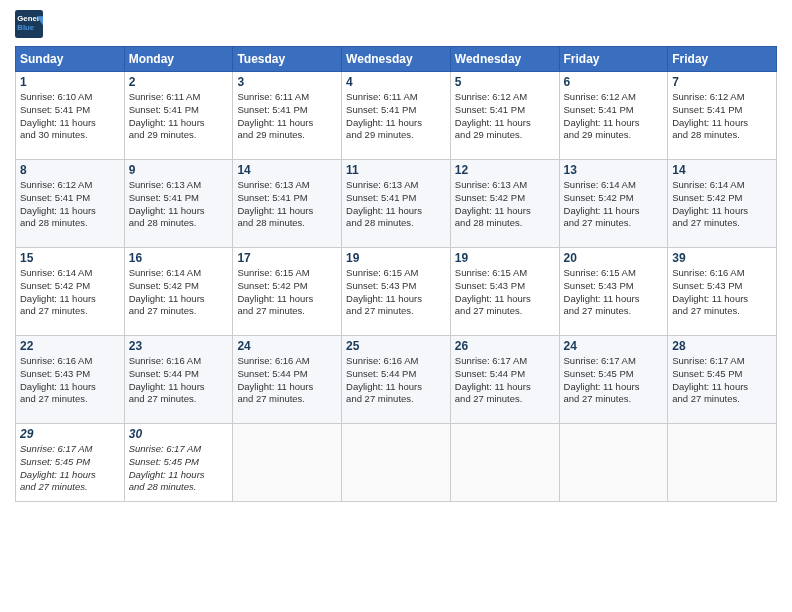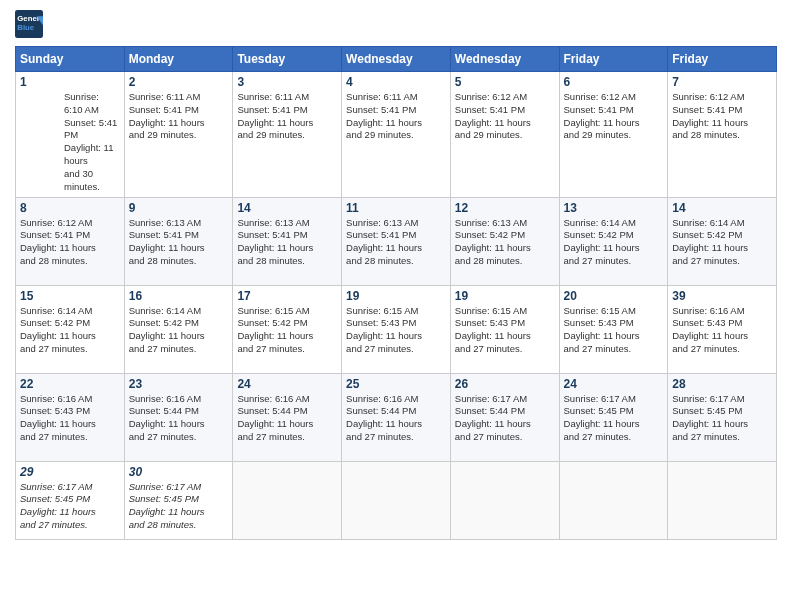--- a/index.html
+++ b/index.html
@@ -121,21 +121,21 @@
           <th>Wednesday</th>
           <th>Wednesday</th>
           <th>Friday</th>
           <th>Friday</th>
         </tr>
     </thead>
     <tbody id="calendar-body">
     <tr>
           <td>
             <span class="day-num">1</span>
-            <div class="day-info" style="white-space: pre-line; margin-left: 44px;">Sunrise: 6:10 AM
+            <div class="day-info" style="white-space: pre-line;">Sunrise: 6:10 AM
 Sunset: 5:41 PM
 Daylight: 11 hours
 and 30 minutes.</div>
           </td>
           <td>
             <span class="day-num">2</span>
             <div class="day-info" style="white-space: pre-line;">Sunrise: 6:11 AM
 Sunset: 5:41 PM
 Daylight: 11 hours
 and 29 minutes.</div>

